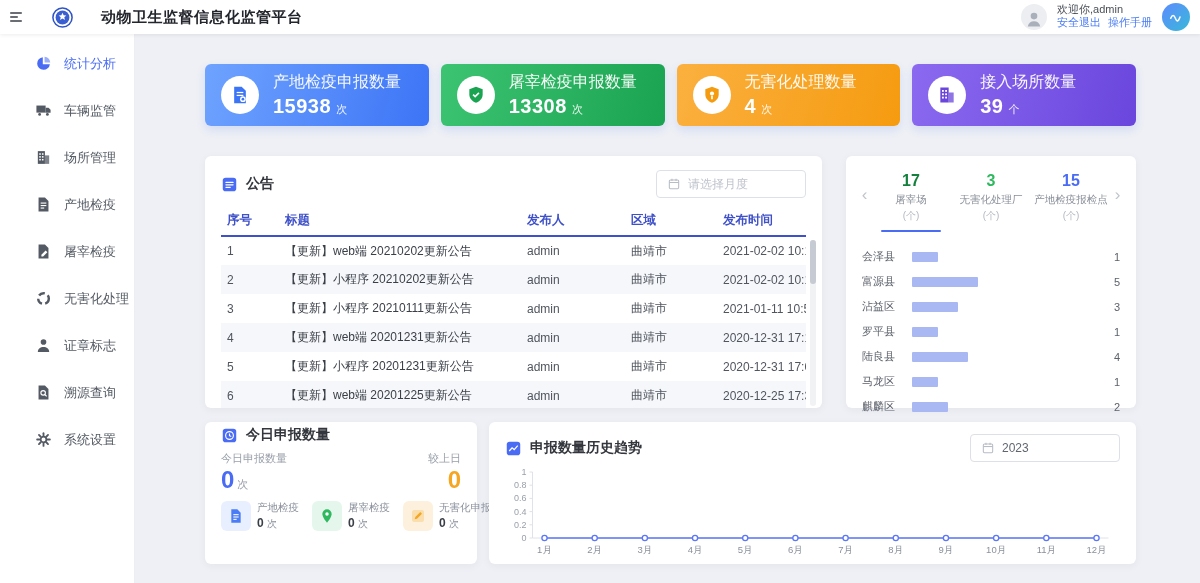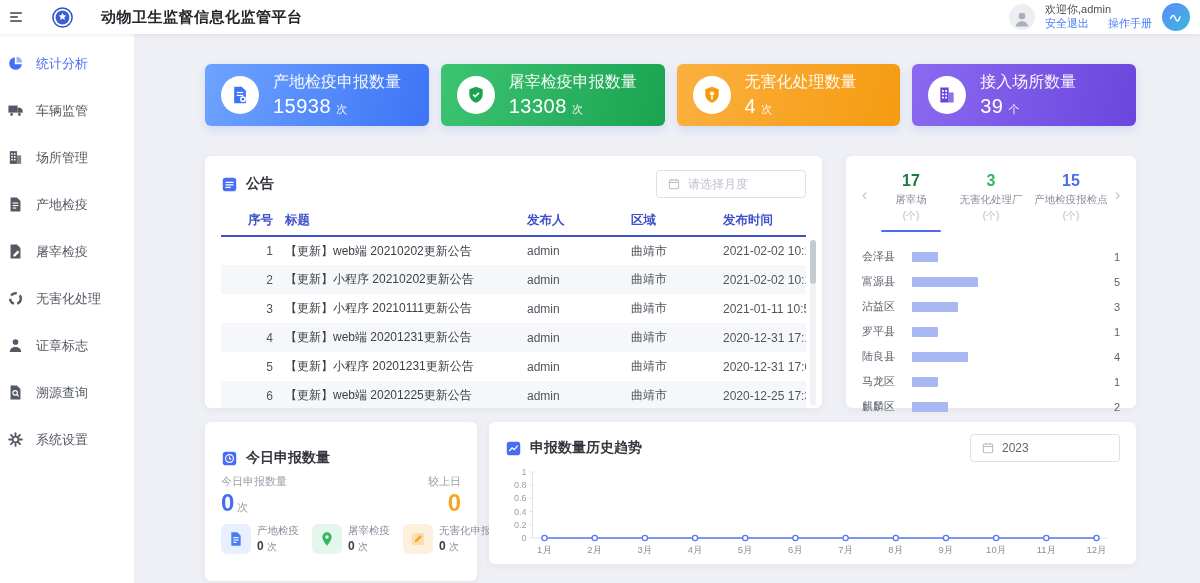--- a/index.html
+++ b/index.html
@@ -11,62 +11,62 @@
   .topbar { height:34px; background:#fff; display:flex; align-items:center; justify-content:space-between; padding:0 10px 0 8px; box-shadow:0 1px 4px rgba(0,0,0,.08); position:relative; z-index:3; }
   .topbar-left { display:flex; align-items:center; gap:27px; }
   .hamburger svg { width:16px; height:16px; }
   .logo svg { width:23px; height:23px; }
   .app-title { font-size:15px; font-weight:700; color:#23262c; letter-spacing:.5px; }
   .topbar-right { display:flex; align-items:center; gap:10px; }
   .avatar { width:26px; height:26px; border-radius:50%; background:#eceef2; display:flex; align-items:center; justify-content:center; overflow:hidden; }
   .avatar svg { width:20px; height:20px; margin-top:3px; }
   .user-block { line-height:1.25; }
   .welcome { font-size:11px; color:#4a4f57; }
-  .user-links { display:flex; gap:19px; }
+  .user-links { display:flex; gap:7px;font-family:Liberation Mono, monospace; }
   .hlink { font-size:11px; color:#4a7cf5; text-decoration:none; cursor:pointer; }
   .corner-badge { width:28px; height:28px; border-radius:50%; background:linear-gradient(135deg,#5e8bff,#38b9d8); display:flex; align-items:center; justify-content:center; cursor:pointer; }
   .corner-badge svg { width:16px; height:16px; }
 
   
   .layout { display:flex; height:549px; }
   .sidebar { width:135px; background:#fff; border-right:1px solid #eceef2; padding-top:6px; }
-  .side-item { height:47px; display:flex; align-items:center; gap:12px; padding-left:7px; color:#545a63; font-size:13px; cursor:pointer; }
+  .side-item { height:47px; display:flex; align-items:center; gap:12px; padding-left:35px; color:#545a63; font-size:13px; cursor:pointer; }
   .side-item .side-icon svg { width:17px; height:17px; }
   .side-item.active { color:#4a6cf5; }
   .main { flex:1; padding:30px 64px 0 70px; background:#eef0f5; overflow:hidden; }
 
   
   .cards { display:flex; gap:12px; }
   .stat-card { flex:1; height:62px; border-radius:6px; display:flex; align-items:center; gap:14px; padding:0 8px 0 16px; color:#fff; box-shadow:0 4px 10px rgba(60,100,240,.14); }
   .card-icon { width:38px; height:38px; min-width:38px; border-radius:50%; background:#fff; display:flex; align-items:center; justify-content:center; }
   .card-icon svg { width:20px; height:20px; }
   .card-label { font-size:16px; opacity:.95; white-space:nowrap; }
   .card-value-row { display:flex; align-items:baseline; margin-top:2px; }
-  .card-value { font-size:20px; font-weight:400; letter-spacing:.5px; }
+  .card-value { font-size:20px; font-weight:700; letter-spacing:.5px; }
   .card-unit { font-size:11px; margin-left:5px; opacity:.9; }
 
   
   .panel { background:#fff; border-radius:6px; box-shadow:0 2px 8px rgba(30,40,80,.05); }
   .panel-head { display:flex; align-items:center; gap:8px; padding:0 16px; }
   .p-icon svg { width:17px; height:17px; }
   .p-title { font-weight:700; font-size:14px; color:#33363c; white-space:nowrap; }
   .date-input { margin-left:auto; width:150px; height:28px; border:1px solid #dde0e7; border-radius:4px; display:flex; align-items:center; gap:7px; padding:0 10px; background:#fff; cursor:pointer; }
   .cal-icon svg { width:14px; height:14px; }
   .date-ph { color:#bfc3cc; font-size:12px; }
   .date-val { color:#606670; font-size:12px; }
 
   .mid-row { display:flex; gap:24px; margin-top:30px; }
 
   
   .ann-panel { flex:1; height:252px; padding:14px 0 0; position:relative; overflow:hidden; }
   .ann-panel .panel-head { padding:0 16px; }
   .table-wrap { margin-top:8px; position:relative; padding:0 16px; }
   .ann-table { width:100%; border-collapse:collapse; table-layout:fixed; }
   .ann-table th { color:#3f51c9; font-size:12.5px; text-align:left; height:30px; font-weight:700; border-bottom:2px solid #3f51c9; padding:0 6px; white-space:nowrap; }
-  .ann-table th:first-child, .ann-table td:first-child { width:58px; text-align:right; }
+  .ann-table th:first-child, .ann-table td:first-child { width:58px; text-align:left; }
   .ann-table th:nth-child(2) { width:242px; }
   .ann-table th:nth-child(3) { width:104px; }
   .ann-table th:nth-child(4) { width:92px; }
   .ann-table td { font-size:12px; color:#50555e; height:29px; padding:0 6px; white-space:nowrap; overflow:hidden; }
   .ann-table td:nth-child(2) { color:#3a3f47; }
   .ann-table tbody tr:nth-child(even) { background:#f6f7fa; }
   .scrollbar { position:absolute; right:6px; top:34px; bottom:4px; width:6px; border-radius:3px; background:#f1f2f4; cursor:pointer; }
   .scroll-thumb { width:6px; height:44px; border-radius:3px; background:#c6cad2; }
 
   
@@ -81,21 +81,21 @@
   .ftab-bar { display:none; position:absolute; left:12%; right:12%; bottom:0; height:2px; background:#4a6cf5; border-radius:1px; }
   .ftab.active .ftab-bar { display:block; }
   .bars { margin-top:12px; padding:0 4px; }
   .bar-row { display:flex; align-items:center; height:25px; }
   .bar-label { width:50px; font-size:11px; color:#5c616b; white-space:nowrap; }
   .bar { height:10px; border-radius:1px; }
   .bar-value { margin-left:auto; font-size:11px; color:#5c616b; }
 
   
   .bottom-row { display:flex; gap:12px; margin-top:14px; }
-  .today-panel { width:272px; height:159px; padding:27px 16px; }
+  .today-panel { width:272px; height:142px; padding:4px 16px; }
   .today-panel .panel-head { padding:0; }
   .today-stats { display:flex; justify-content:space-between; margin-top:7px; }
   .ts-label { font-size:11px; color:#9aa0aa; }
   .ts-value { font-size:24px; font-weight:700; margin-top:1px; line-height:1.1; }
   .ts-value.blue { color:#4a6cf5; }
   .ts-value.orange { color:#f5a623; text-align:right; }
   .ts-right .ts-label { text-align:right; }
   .ts-unit { font-size:11px; color:#9aa0aa; font-weight:400; margin-left:3px; }
   .today-items { display:flex; gap:13px; margin-top:8px; }
   .today-item { display:flex; gap:6px; align-items:center; }

